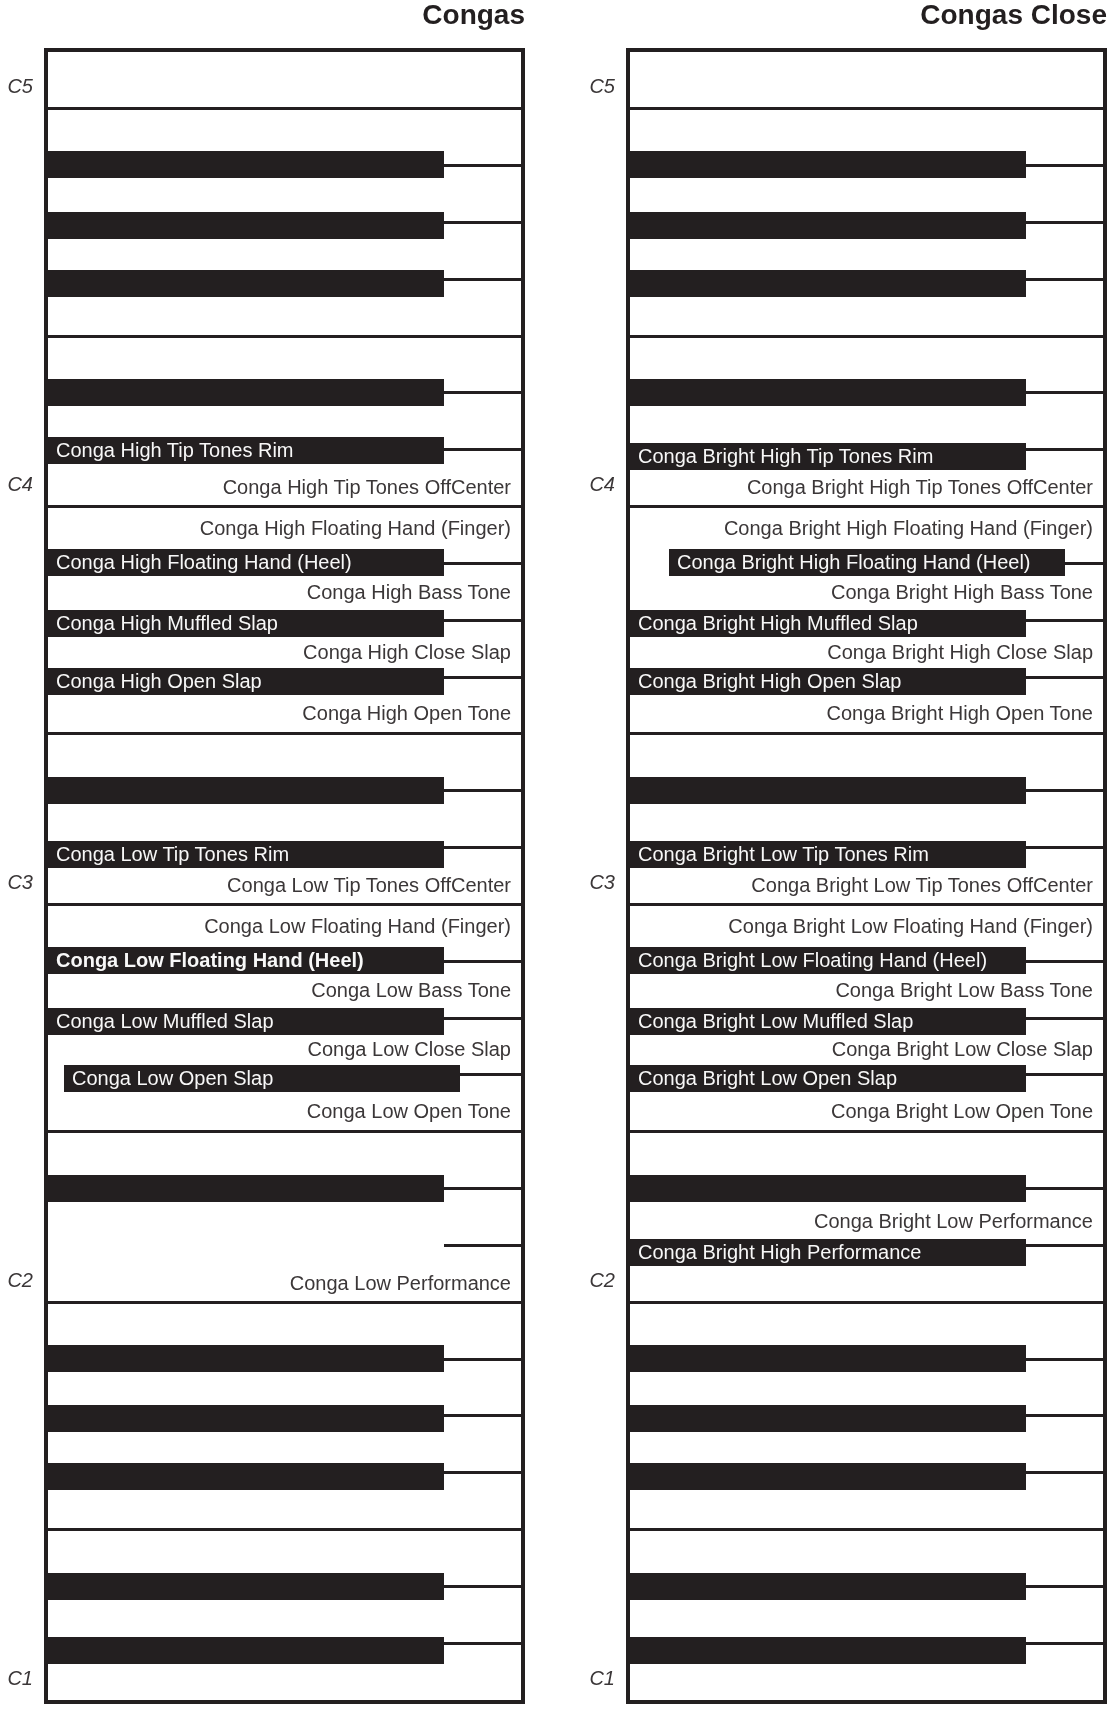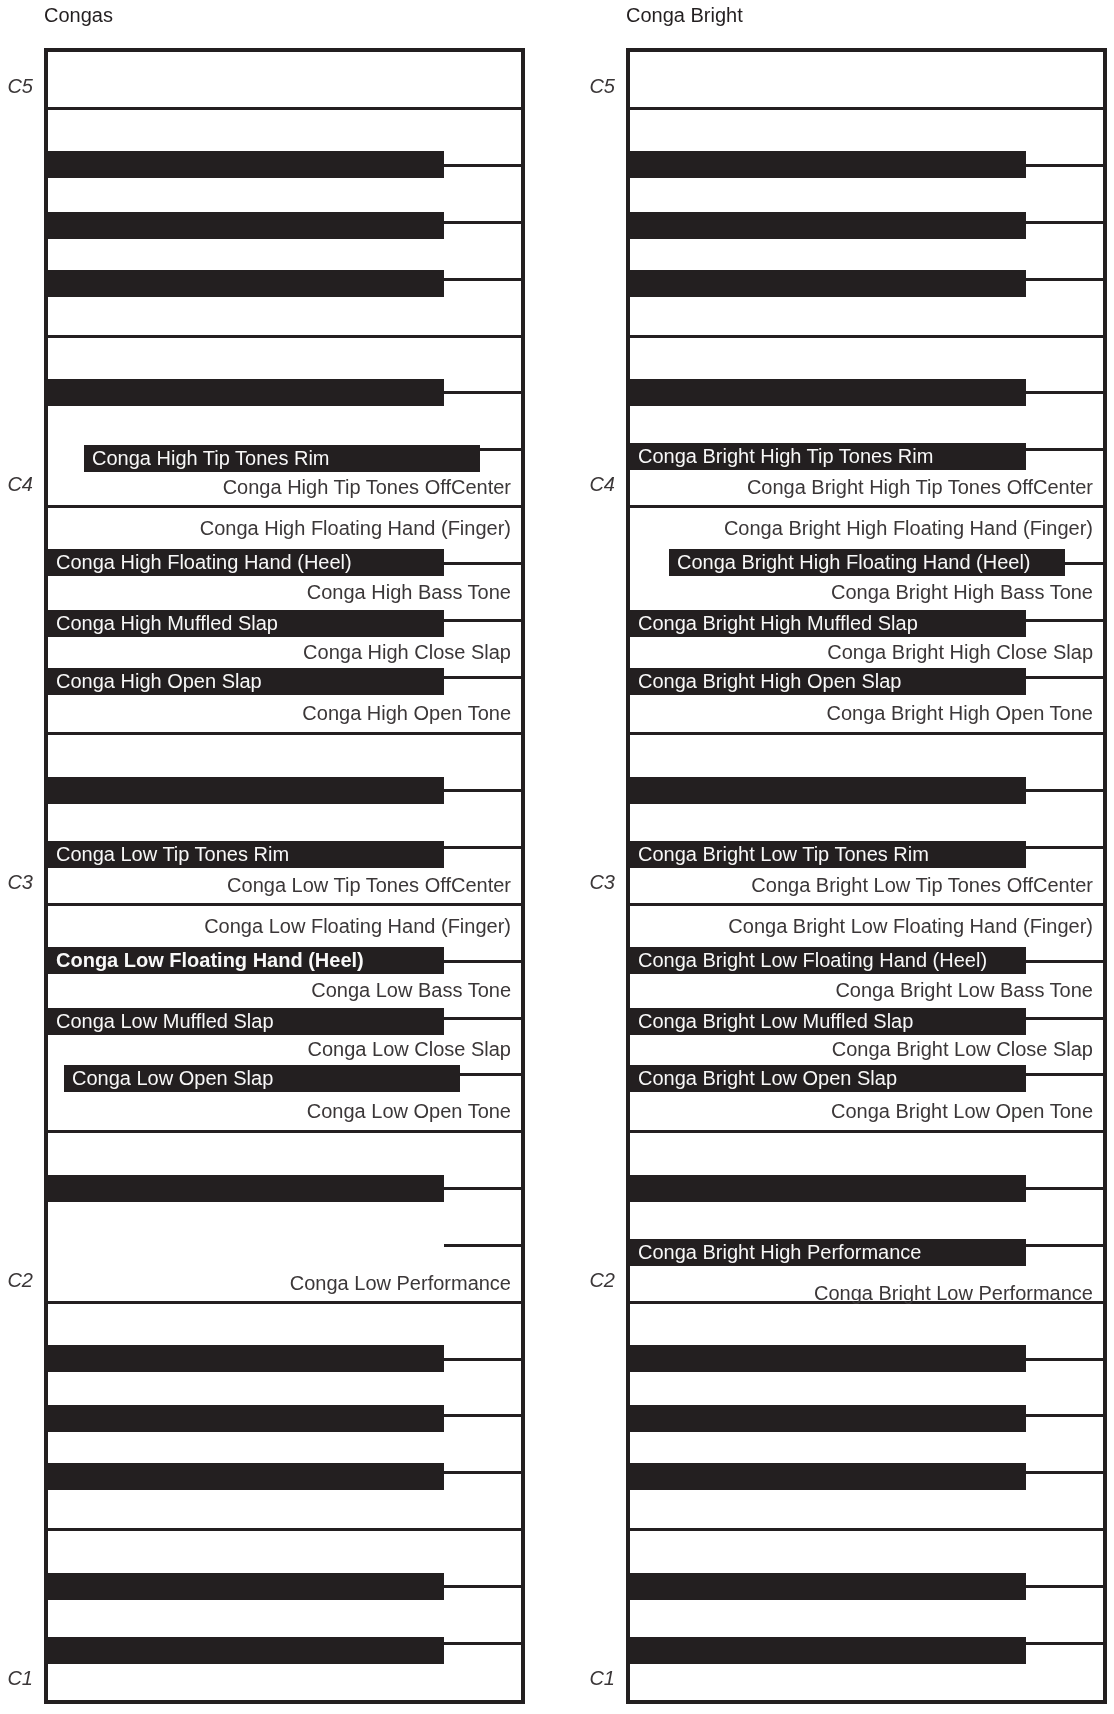--- a/index.html
+++ b/index.html
@@ -13,23 +13,23 @@
     height: 1714px;
     background: var(--bg, #ffffff);
     font-family: "Liberation Sans", sans-serif;
     overflow: hidden;
   }
   .kb-title {
     position: absolute;
     top: 0px;
     height: 30px;
     line-height: 30px;
-    text-align: left;
-    font-weight: 400;
-    font-size: 20px;
+    text-align: right;
+    font-weight: 700;
+    font-size: 28px;
     color: var(--ink, #231f20);
     white-space: nowrap;
   }
   #title-left  { left: 44px;  width: 481px; }
   #title-right { left: 626px; width: 481px; }
   .kb {
     position: absolute;
     top: 48px;
     width: 473px;
     height: 1648px;
@@ -88,42 +88,42 @@
     font-style: italic;
     line-height: 24px;
     color: var(--label-ink, #3b3738);
   }
 </style>
 </head>
 <body>
 
 <div id="canvas" style="--bg: #ffffff; --ink: #231f20; --bk-text: #f8f8f8; --label-ink: #3b3738;">
   <div id="title-left" class="kb-title">Congas</div>
-  <div id="title-right" class="kb-title">Conga Bright</div>
+  <div id="title-right" class="kb-title">Congas Close</div>
   <div id="kb-left" class="kb">
       <div class="white-key" style="top: 0px; height: 56.8276px;"></div>
       <div class="kb-line full" style="top: 55.3276px;"></div>
       <div class="octave-label" style="top: 22.4138px;">C5</div>
       <div class="white-key" style="top: 56.8276px; height: 56.8276px;"></div>
       <div class="kb-line short" style="top: 112.155px;"></div>
       <div class="black-key" style="top: 99.1552px;"></div>
       <div class="white-key" style="top: 113.655px; height: 56.8276px;"></div>
       <div class="kb-line short" style="top: 168.983px;"></div>
       <div class="black-key" style="top: 159.983px;"></div>
       <div class="white-key" style="top: 170.483px; height: 56.8276px;"></div>
       <div class="kb-line short" style="top: 225.81px;"></div>
       <div class="black-key" style="top: 217.81px;"></div>
       <div class="white-key" style="top: 227.31px; height: 56.8276px;"></div>
       <div class="kb-line full" style="top: 282.638px;"></div>
       <div class="white-key" style="top: 284.138px; height: 56.8276px;"></div>
       <div class="kb-line short" style="top: 339.466px;"></div>
       <div class="black-key" style="top: 327.466px;"></div>
       <div class="white-key" style="top: 340.966px; height: 56.8276px;"></div>
       <div class="kb-line short" style="top: 396.293px;"></div>
-      <div class="black-key" style="top: 393px; margin-left: 36px;">
+      <div class="black-key" style="top: 385px;">
         <span class="bk-label">Conga High Tip Tones Rim</span>
       </div>
       <div class="white-key" style="top: 397.793px; height: 56.8276px;"></div>
       <div class="kb-line full" style="top: 453.121px;"></div>
       <div class="white-label" style="top: 418.293px; height: 34.8276px;">Conga High Tip Tones OffCenter</div>
       <div class="octave-label" style="top: 420.207px;">C4</div>
       <div class="white-key" style="top: 454.621px; height: 56.8276px;"></div>
       <div class="white-label" style="top: 456.121px; height: 40.8276px;">Conga High Floating Hand (Finger)</div>
       <div class="kb-line short" style="top: 509.948px;"></div>
       <div class="black-key" style="top: 496.948px;">
@@ -290,21 +290,21 @@
       <div class="white-key" style="top: 1079.72px; height: 56.8276px;"></div>
       <div class="kb-line short" style="top: 1135.05px;"></div>
       <div class="black-key" style="top: 1123.05px;"></div>
       <div class="white-key" style="top: 1136.55px; height: 56.8276px;"></div>
       <div class="kb-line short" style="top: 1191.88px;"></div>
       <div class="black-key" style="top: 1186.88px;">
         <span class="bk-label">Conga Bright High Performance</span>
       </div>
       <div class="white-key" style="top: 1193.38px; height: 56.8276px;"></div>
       <div class="kb-line full" style="top: 1248.71px;"></div>
-      <div class="white-label" style="top: 1224px; height: 34.8276px; margin-left: 24px;">Conga Bright Low Performance</div>
+      <div class="white-label" style="top: 1152px; height: 34.8276px; margin-left: 24px;">Conga Bright Low Performance</div>
       <div class="octave-label" style="top: 1215.79px;">C2</div>
       <div class="white-key" style="top: 1250.21px; height: 56.8276px;"></div>
       <div class="kb-line short" style="top: 1305.53px;"></div>
       <div class="black-key" style="top: 1292.53px;"></div>
       <div class="white-key" style="top: 1307.03px; height: 56.8276px;"></div>
       <div class="kb-line short" style="top: 1362.36px;"></div>
       <div class="black-key" style="top: 1353.36px;"></div>
       <div class="white-key" style="top: 1363.86px; height: 56.8276px;"></div>
       <div class="kb-line short" style="top: 1419.19px;"></div>
       <div class="black-key" style="top: 1411.19px;"></div>

